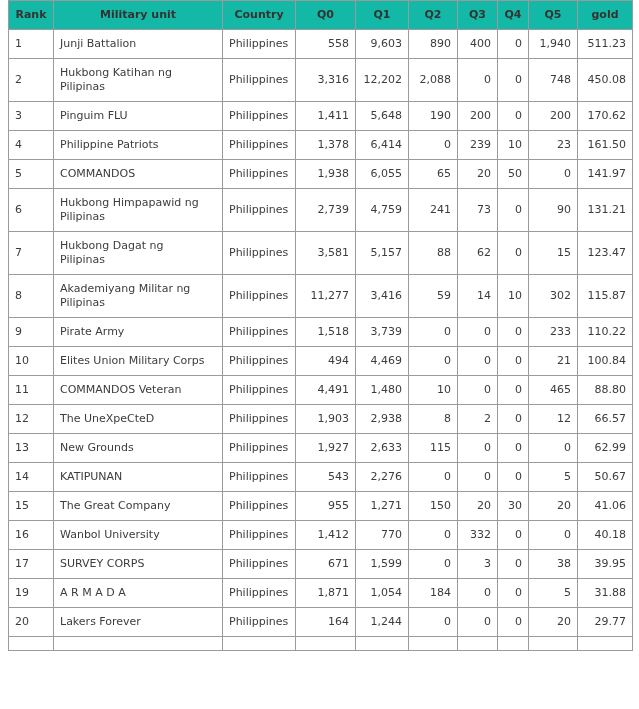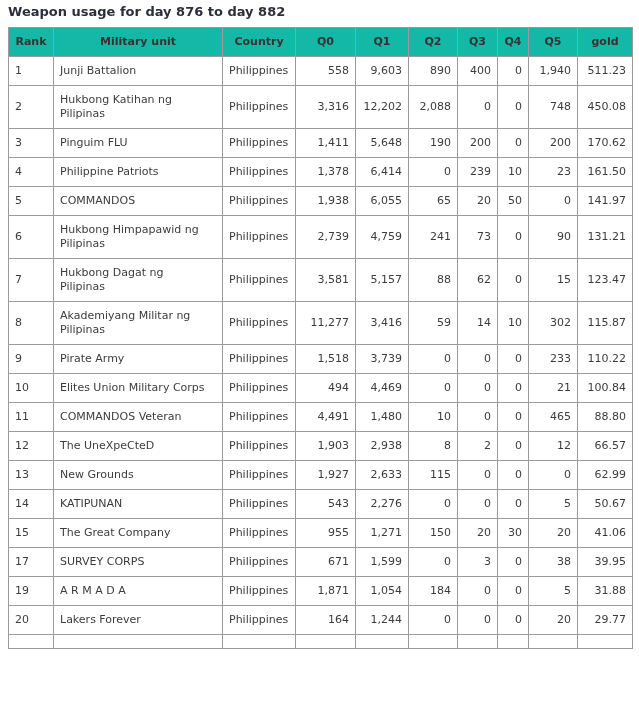--- a/index.html
+++ b/index.html
@@ -55,21 +55,20 @@
   }
   table.usage-table tr.partial-row td {
     height: 13px;
     padding: 0 6px;
   }
 </style>
 </head>
 <body>
 
 <div class="page">
-  <div class="page-title">Weapon usage for day 876 to day 882</div>
 
   <table class="usage-table">
     <colgroup>
       <col style="width:45px">
       <col style="width:169px">
       <col style="width:73px">
       <col style="width:60px">
       <col style="width:53px">
       <col style="width:49px">
       <col style="width:40px">
@@ -270,20 +269,32 @@
           <td>Philippines</td>
           <td class="num">955</td>
           <td class="num">1,271</td>
           <td class="num">150</td>
           <td class="num">20</td>
           <td class="num">30</td>
           <td class="num">20</td>
           <td class="num">41.06</td>
         </tr>
         <tr>
+          <td>16</td>
+          <td class="unit-cell">Wanbol University</td>
+          <td>Philippines</td>
+          <td class="num">1,412</td>
+          <td class="num">770</td>
+          <td class="num">0</td>
+          <td class="num">332</td>
+          <td class="num">0</td>
+          <td class="num">0</td>
+          <td class="num">40.18</td>
+        </tr>
+        <tr>
           <td>17</td>
           <td class="unit-cell">SURVEY CORPS</td>
           <td>Philippines</td>
           <td class="num">671</td>
           <td class="num">1,599</td>
           <td class="num">0</td>
           <td class="num">3</td>
           <td class="num">0</td>
           <td class="num">38</td>
           <td class="num">39.95</td>

